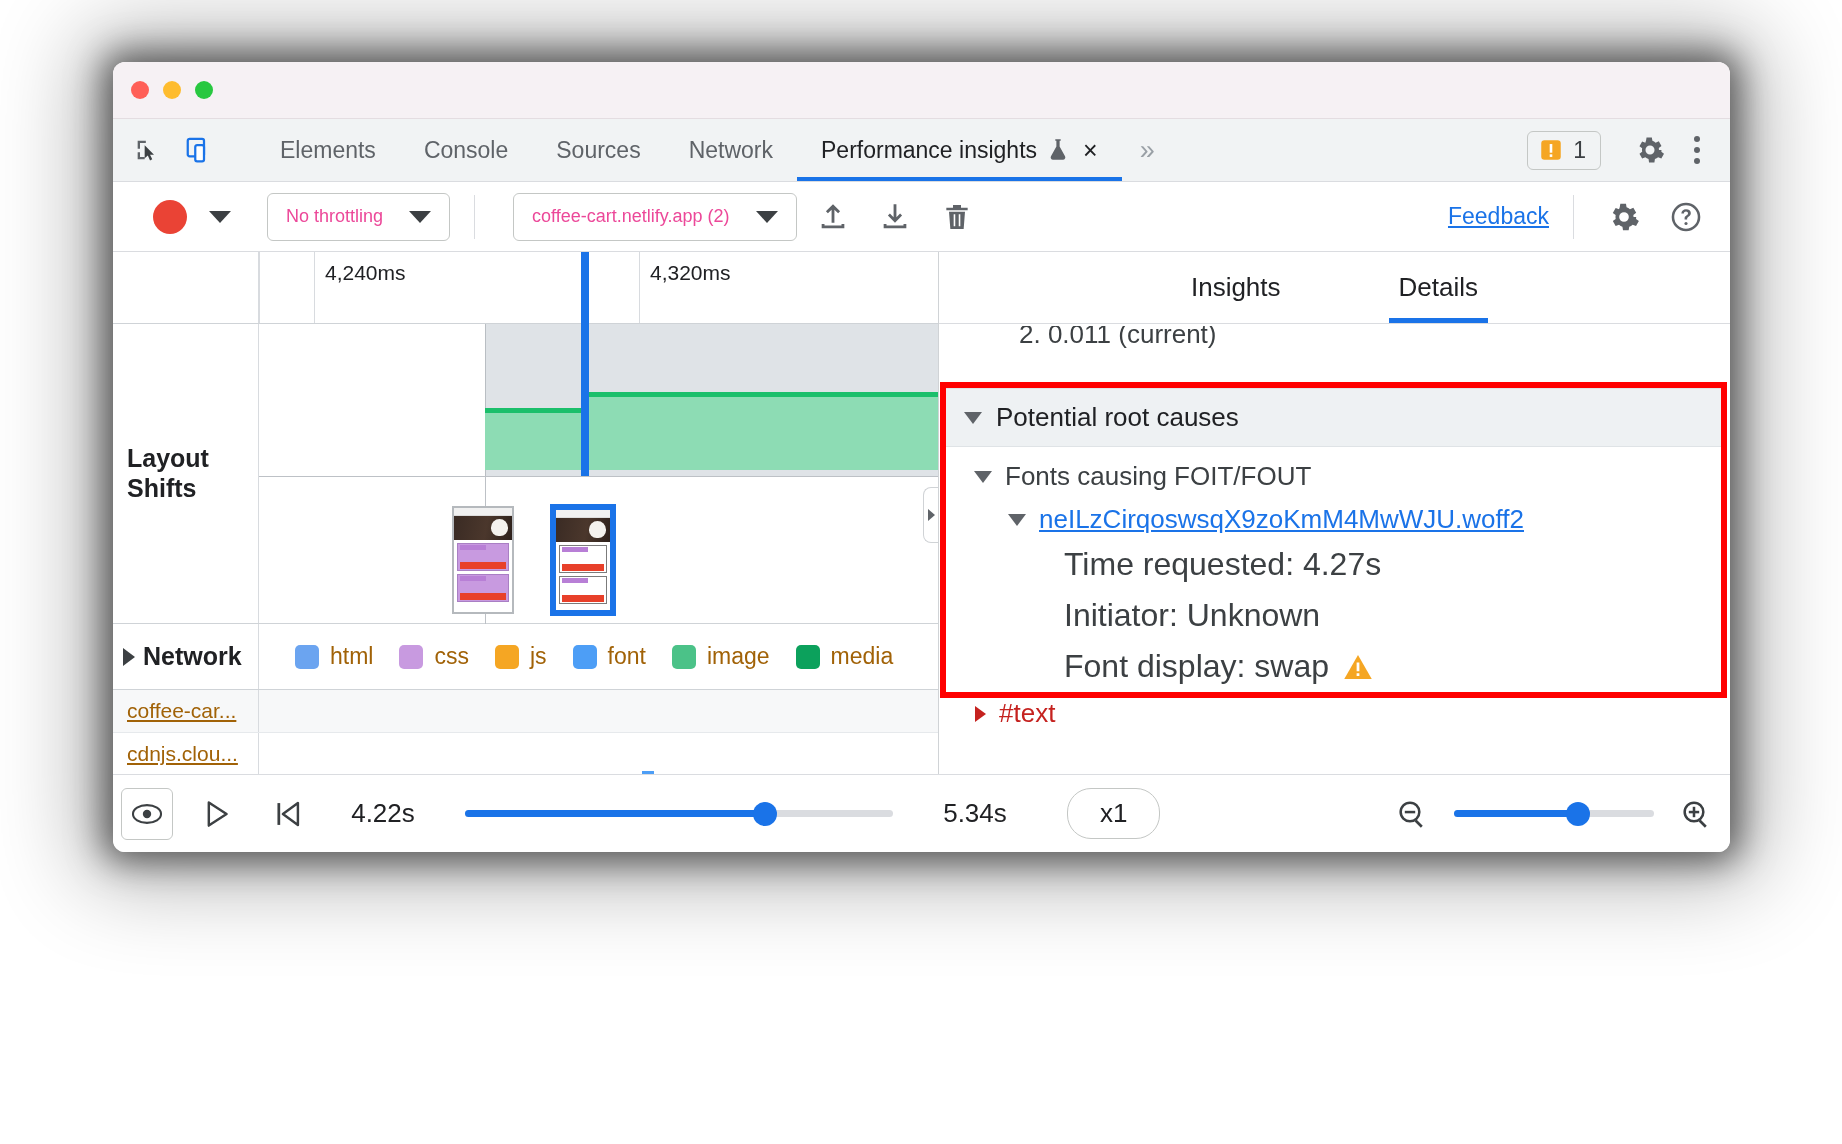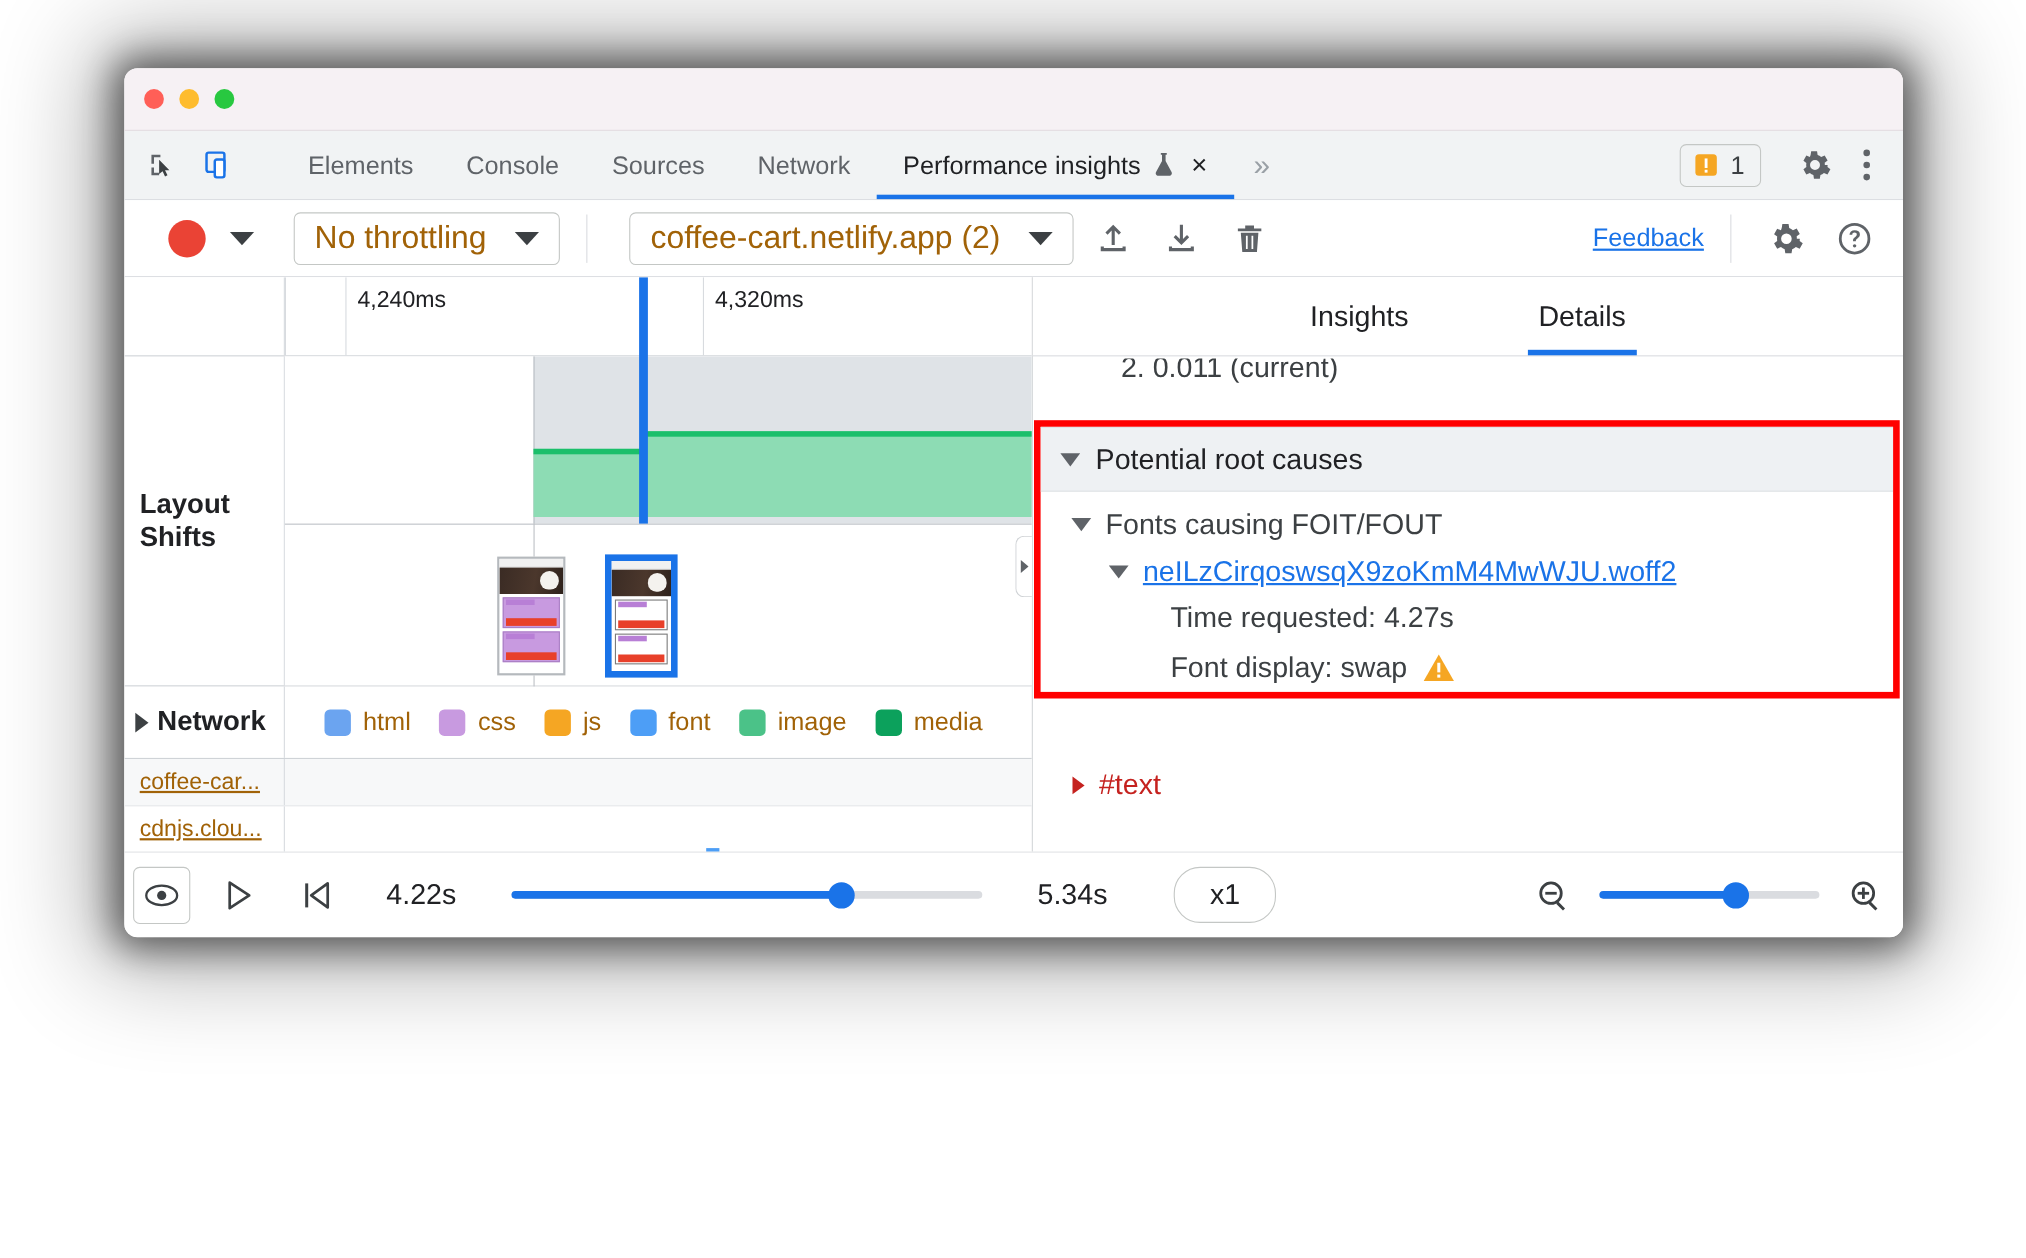--- a/index.html
+++ b/index.html
@@ -173,22 +173,22 @@
   .caret-btn { padding: 0 12px; display:flex; align-items:center; }
   .select-box {
     display: flex;
     align-items: center;
     justify-content: space-between;
     gap: 26px;
     height: 48px;
     border: 1px solid #c4c7c5;
     border-radius: 6px;
     padding: 0 18px;
-    font-size: 29px;
-    color: #a16207;
+    font-size: 18px;
+    color: #ec4899;
     background: #fff;
     margin-left: 14px;
   }
   .tb-divider {
     width: 1px; height: 44px;
     background: #dadce0;
     margin: 0 14px;
   }
   .icon-btn {
     width: 52px; height: 52px;
@@ -511,21 +511,21 @@
     color: #3c4043;
   }
   .lvl1 { padding: 14px 0 6px 28px; }
   .lvl2 { padding: 6px 0 4px 62px; }
   .font-link {
     color: #1a73e8;
     text-decoration: underline;
     word-break: break-all;
   }
   .detail-line {
-    font-size: 26px;
+    font-size: 32px;
     color: #3c4043;
     padding: 7px 0 7px 118px;
     display: flex;
     align-items: center;
     gap: 14px;
   }
   .elements-impacted {
     position: absolute;
     left: 0; right: 0;
     top: 362px;
@@ -866,20 +866,23 @@
 
             <div class="tree-row lvl2">
               <span class="tri-down"></span>
               <span class="font-link">neILzCirqoswsqX9zoKmM4MwWJU.woff2</span>
             </div>
 
             <div class="detail-line">
               <span>Time requested: 4.27s</span>
             </div>
             <div class="detail-line">
+              <span>Initiator: Unknown</span>
+            </div>
+            <div class="detail-line">
               <span>Font display: swap</span>
               <span>
                 <svg width="30" height="28" viewBox="0 0 24 22">
                   <path d="M12 1.4l11 19.2H1L12 1.4z" fill="#f5a623"></path>
                   <rect x="10.9" y="7.4" width="2.2" height="7" fill="#fff"></rect>
                   <rect x="10.9" y="16" width="2.2" height="2.2" fill="#fff"></rect>
                 </svg>
               </span>
             </div>
           </div>

